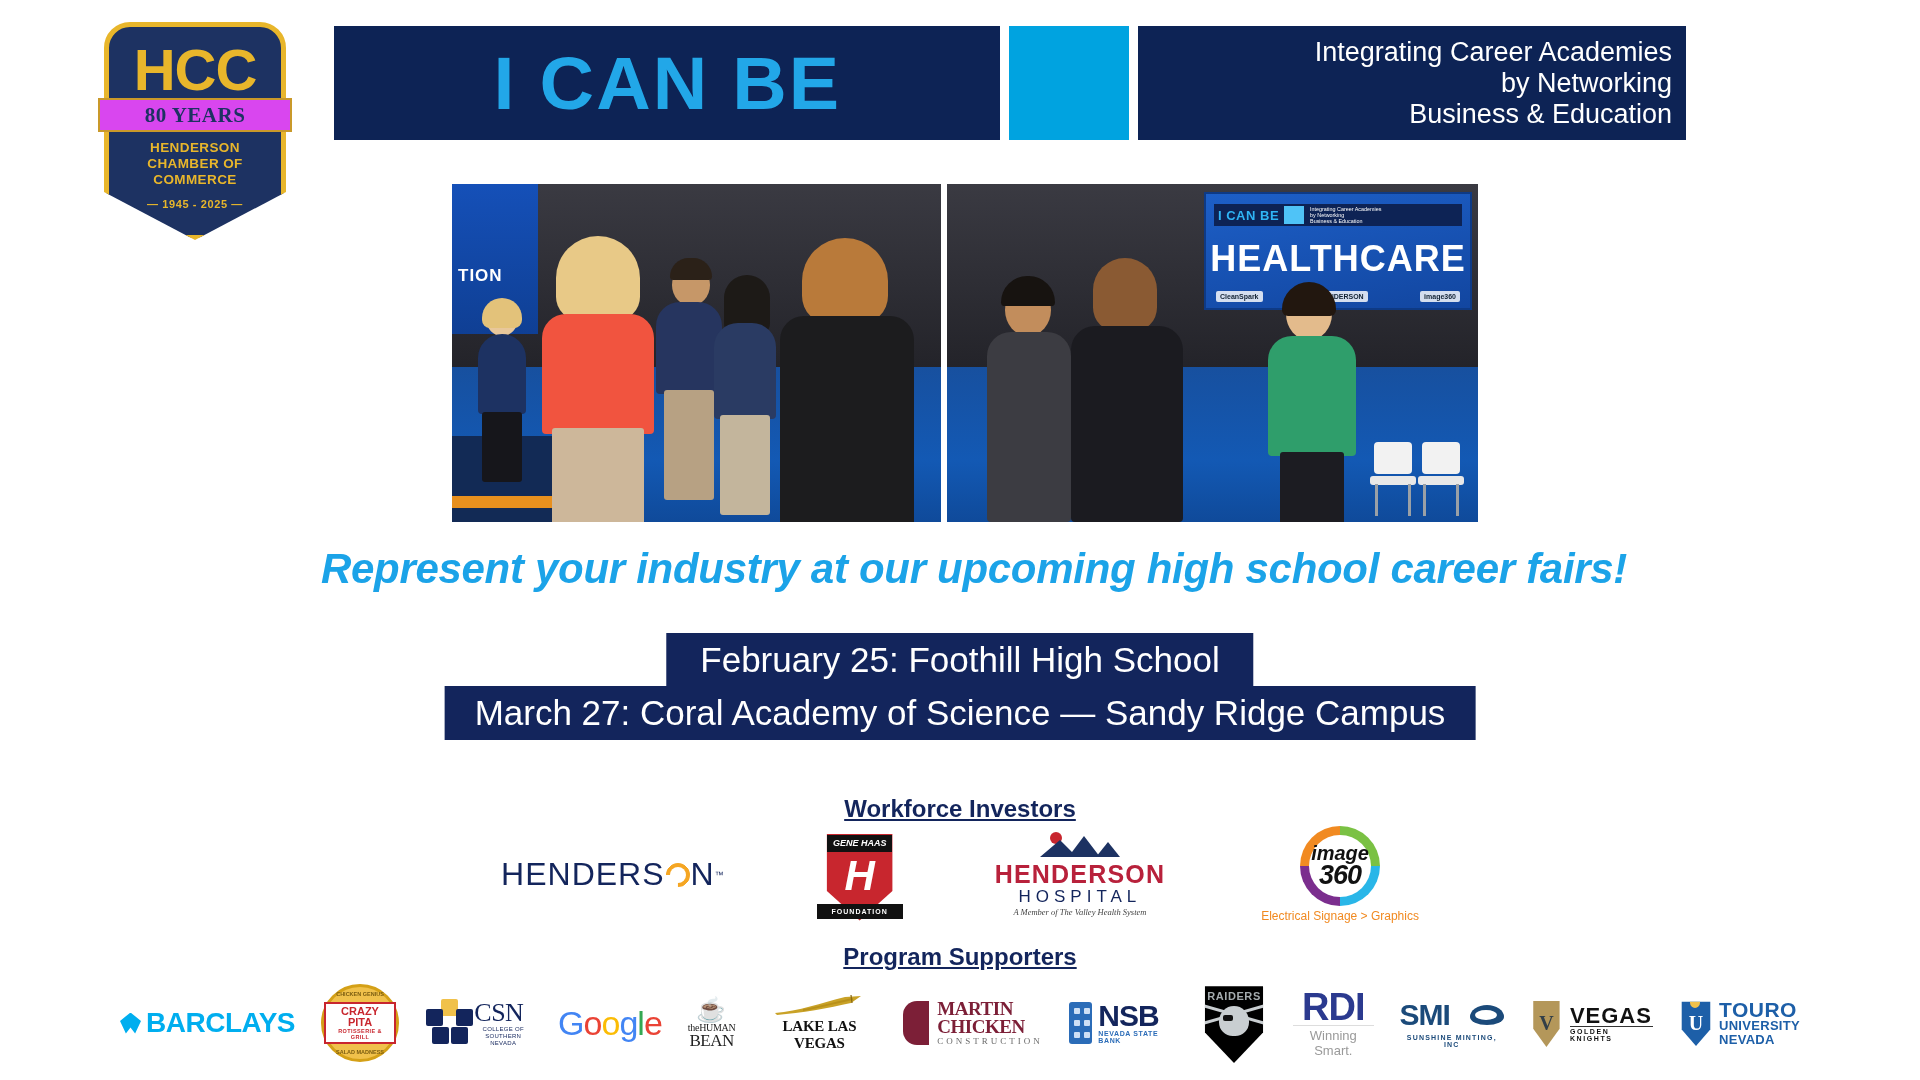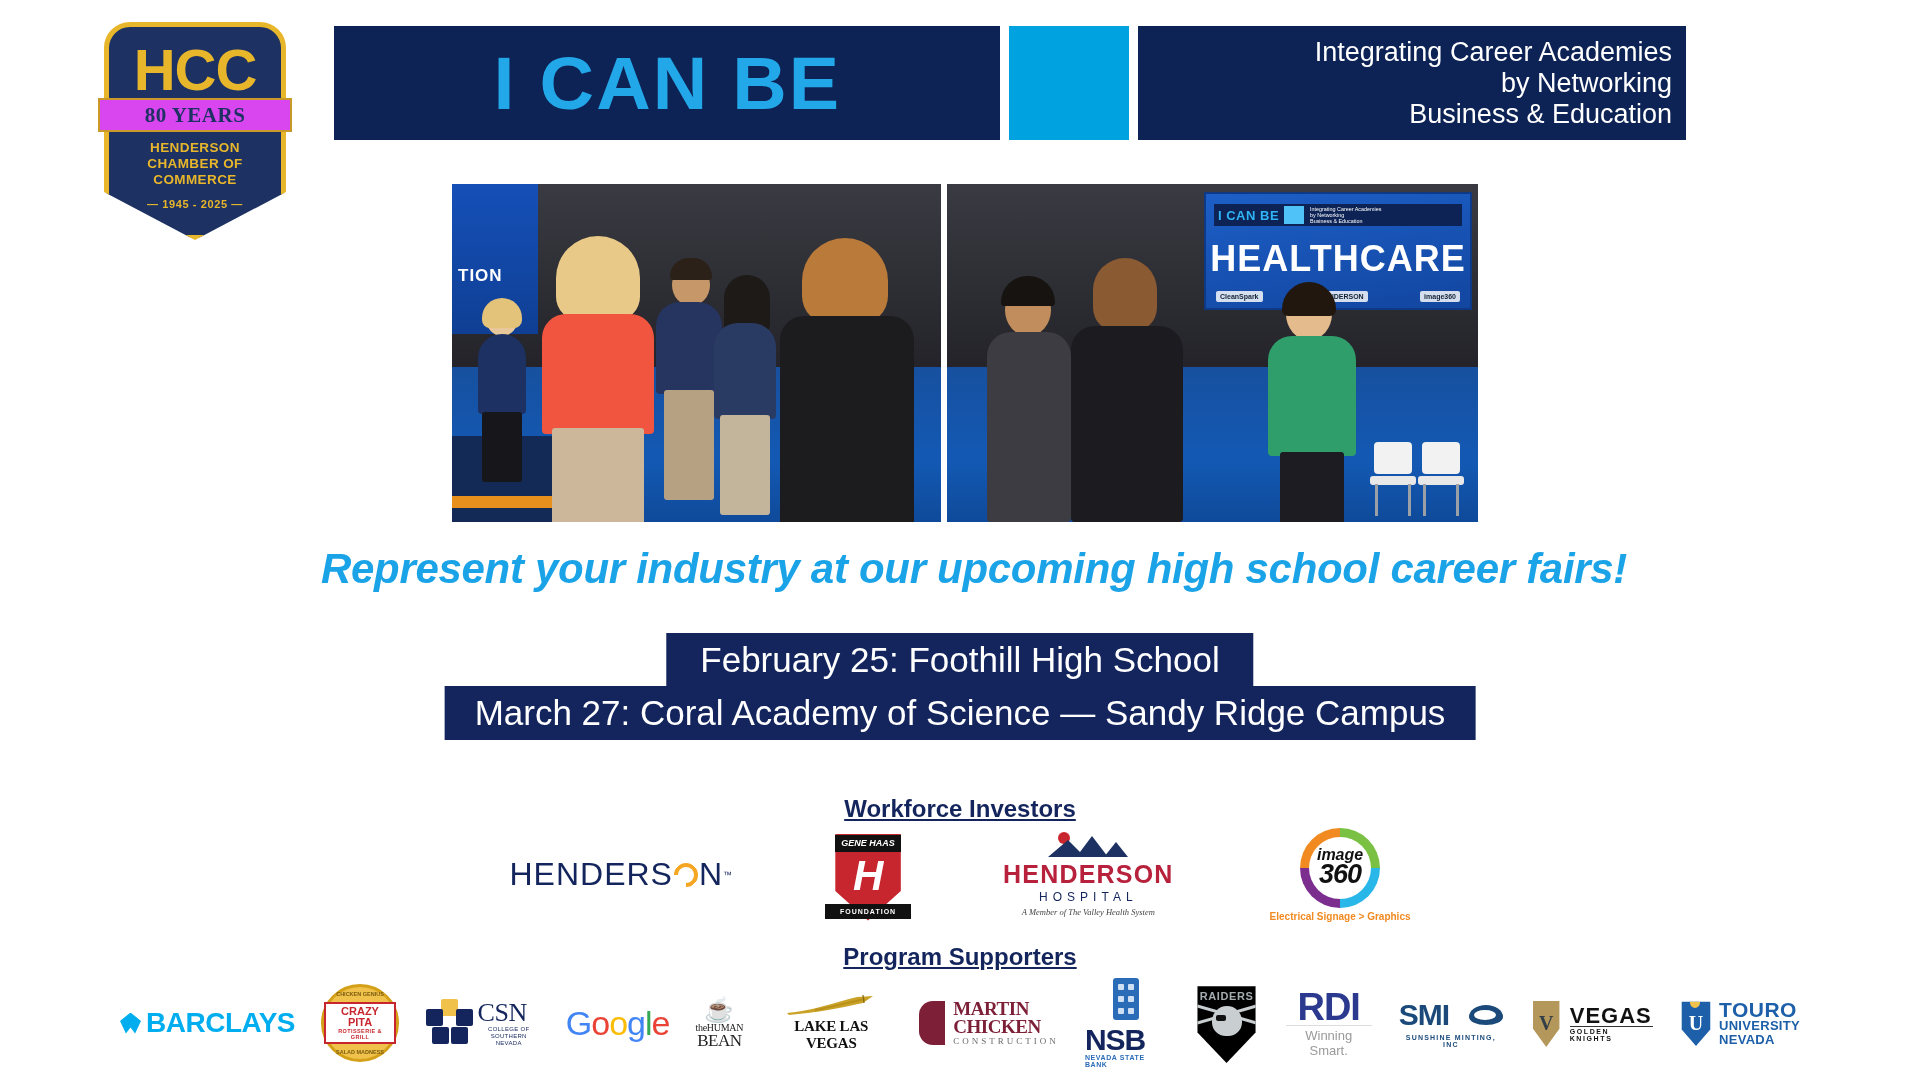--- a/index.html
+++ b/index.html
@@ -157,34 +157,34 @@
   .haas-top { position:absolute; top:6px; left:8%; right:8%; height:17px; background:#111; display:flex; align-items:center; justify-content:center;}
   .haas-top span{color:#fff;font-size:9px;font-weight:bold;font-style:italic;}
   .haas-h { position:absolute; top:26px; left:0; right:0; text-align:center; color:#fff; font-size:42px; font-weight:bold; font-style:italic; line-height:42px;}
   .haas-foot { position:absolute; bottom:2px; left:-4px; right:-4px; height:15px; background:#111; display:flex; align-items:center; justify-content:center;}
   .haas-foot span{color:#fff;font-size:7px;font-weight:bold;letter-spacing:1px;}
 
   .lg-hosp { text-align:center; }
   .lg-hosp .mtn { width: 84px; height: 26px; margin: 0 auto 4px; position: relative; }
   .lg-hosp .mtn svg { display:block; }
   .lg-hosp .n1 { color:#b8213b; font-size:25px; font-weight:bold; letter-spacing:1.2px; line-height:25px;}
-  .lg-hosp .n2 { color:#13255c; font-size:12px; letter-spacing:5px; line-height:20px;}
+  .lg-hosp .n2 { color:#13255c; font-size:17px; letter-spacing:5px; line-height:20px;}
   .lg-hosp .n3 { color:#444; font-size:8.5px; font-style:italic; font-family:"Liberation Serif",serif; }
 
   .lg-360 { text-align:center; }
   .lg-360 .ring {
     width: 80px; height: 80px; border-radius:50%; margin: 0 auto;
     background: conic-gradient(#7ac143 0deg 90deg, #29b6e8 90deg 180deg, #7b2e8e 180deg 270deg, #f18a21 270deg 360deg);
     position: relative; display:flex; align-items:center; justify-content:center;
   }
   .lg-360 .ring:before { content:""; position:absolute; inset:9px; background:#fff; border-radius:50%; }
   .lg-360 .ring .txt { position:relative; z-index:2; text-align:center; line-height:0.92; }
-  .lg-360 .ring .t1 { font-size:16px; font-weight:bold; font-style:italic; color:#111; }
+  .lg-360 .ring .t1 { font-size:20px; font-weight:bold; font-style:italic; color:#111; }
   .lg-360 .ring .t2 { font-size:27px; font-weight:bold; font-style:italic; color:#111; letter-spacing:-1px;}
-  .lg-360 .cap { color:#f18a21; font-size:10px; margin-top:3px; font-weight:bold;}
+  .lg-360 .cap { color:#f18a21; font-size:12px; margin-top:3px; font-weight:normal;}
 
   
   .ps-row {
     position: absolute; top: 975px; left: 0; width: 1920px; height: 96px;
     display: flex; align-items: center; justify-content: center; gap: 26px;
     padding: 0 120px;
   }
   .ps-item { display:flex; align-items:center; justify-content:center; height: 90px; }
 
   .lg-barclays { display:flex; align-items:center; gap:5px; }
@@ -223,21 +223,21 @@
   .lg-mh .tx .m1 { color:#7c1f37; font-size:19px; font-weight:bold; font-family:"Liberation Serif",serif; line-height:18px; letter-spacing:-0.5px;}
   .lg-mh .tx .m2 { color:#6b6b6b; font-size:9px; letter-spacing:3px; font-family:"Liberation Serif",serif;}
 
   .lg-nv { text-align:center; }
   .lg-nv .r1 { display:flex; align-items:center; gap:4px; }
   .lg-nv .tri { width:26px; height:24px; background:#e2231a; clip-path: polygon(0 0, 100% 0, 12% 100%);}
   .lg-nv .w1 { font-size:21px; font-weight:bold; color:#111; letter-spacing:-0.5px;}
   .lg-nv .w2 { font-size:20px; color:#111; font-family:"Liberation Serif",serif;}
   .lg-nv .r2 { background:#fff; border-top:2px solid #e2231a; border-bottom:2px solid #e2231a; margin-top:3px; font-size:11px; font-weight:bold; letter-spacing:3px; color:#111;}
 
-  .lg-nsb { display:flex; align-items:center; gap:6px;flex-direction:column;}
+  .lg-nsb { display:flex; align-items:center; gap:6px;}
   .lg-nsb .door { width:26px; height:42px; background:#2b6cb8; border-radius:3px; position:relative;}
   .lg-nsb .door i { position:absolute; width:6px; height:6px; background:#cfe0f5; border-radius:1px;}
   .lg-nsb .tx .s1 { color:#13255c; font-size:30px; font-weight:bold; letter-spacing:-1px; line-height:28px;}
   .lg-nsb .tx .s2 { color:#2b6cb8; font-size:7px; font-weight:bold; letter-spacing:0.6px;}
 
   .lg-raiders { width:66px; height:80px; background:#000; clip-path: polygon(6% 4%, 94% 4%, 94% 62%, 50% 100%, 6% 62%); position:relative; display:flex; flex-direction:column; align-items:center;}
   .lg-raiders .rw { color:#a5acaf; font-size:11px; font-weight:bold; letter-spacing:0.6px; margin-top:7px;}
   .lg-raiders .face { width:30px; height:30px; background:#c9ced1; border-radius:50% 50% 46% 46%; margin-top:4px; position:relative;}
   .lg-raiders .patch { position:absolute; top:9px; left:4px; width:10px; height:6px; background:#111; border-radius:2px;}
   .lg-raiders .sw { position:absolute; top:30px; width:62px; height:3px; background:#c9ced1; transform:rotate(-16deg);}

